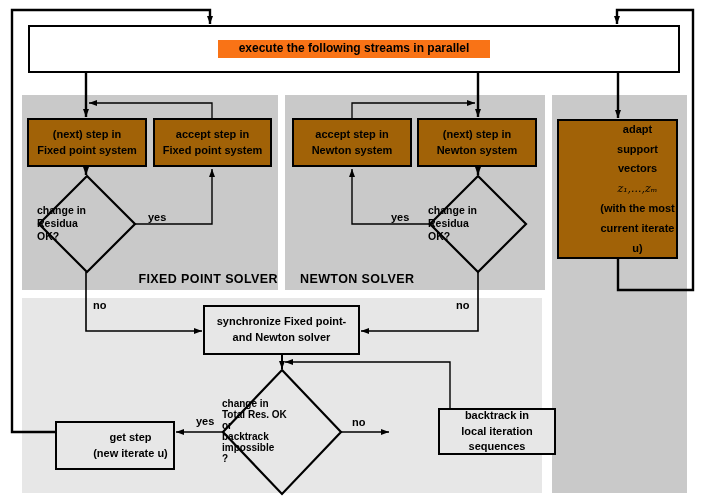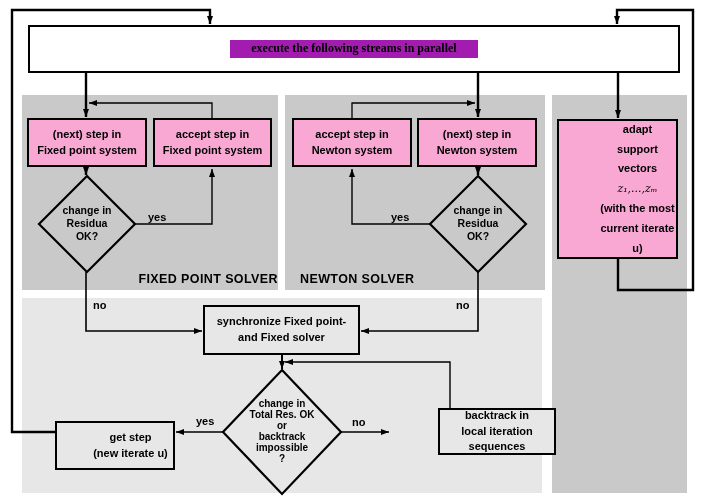--- a/index.html
+++ b/index.html
@@ -8,36 +8,36 @@
     font-family:"Liberation Sans","DejaVu Sans",sans-serif;
     font-weight:bold; color:#000;
     overflow:hidden;
   }
   .panel { position:absolute; background:#c9c9c9; }
   .panel.lower { background:#e7e7e7; }
   #wires { position:absolute; left:0; top:0; width:704px; height:504px; z-index:2; }
   .node {
     position:absolute; z-index:3; border:2px solid #000; box-sizing:border-box;
     display:flex; flex-direction:column; align-items:center; justify-content:center;
-    text-align:center; font-size:11px; line-height:1.45; background:#f9a8d4;
+    text-align:center; font-size:11px; line-height:1.45; background:#a16207;
   }
   .node.on-lower { background:#e7e7e7; }
   .node.white { background:#ffffff; }
   #top-box { left:28px; top:25px; width:652px; height:48px; font-size:12px; line-height:1.3; gap:2px; }
-  #top-box .hl { background:#a21caf; padding:1px 21px;font-family:Liberation Serif, serif; }
+  #top-box .hl { background:#f97316; padding:1px 21px; }
   #box-next-fixed   { left:27px;  top:118px; width:120px; height:49px; }
   #box-accept-fixed { left:153px; top:118px; width:119px; height:49px; }
   #box-accept-newton{ left:292px; top:118px; width:120px; height:49px; }
   #box-next-newton  { left:417px; top:118px; width:120px; height:49px; }
   #box-adapt        { left:557px; top:119px; width:121px; height:140px; line-height:1.8;padding-left:40px; }
   #box-sync         { left:203px; top:305px; width:157px; height:50px; }
   #box-get-step     { left:55px;  top:421px; width:120px; height:49px;padding-left:31px; }
   #box-backtrack    { left:390px; top:408px; width:118px; height:47px;margin-left:48px; }
   .dtext {
-    position:absolute; z-index:4; text-align:center; font-size:10.5px; line-height:1.25;
+    position:absolute; z-index:4; font-size:10.5px; line-height:1.25;
   }
   #dtext-total { font-size:10px; line-height:1.1; }
   .solver-label { position:absolute; z-index:3; font-size:12.5px; letter-spacing:.4px; }
   .edge-label { position:absolute; z-index:4; font-size:11px; }
   .math { font-family:"DejaVu Serif",serif; font-style:italic; font-weight:normal; }
 </style>
 </head>
 <body>
 
 <div id="canvas">
@@ -110,21 +110,21 @@
     <div class="math">z₁,...,zₘ</div>
     <div>(with the most</div>
     <div>current iterate u)</div>
   </div>
 
   <div class="solver-label" style="left:125px; top:272px; width:153px; text-align:right;">FIXED POINT SOLVER</div>
   <div class="solver-label" style="left:300px; top:272px; width:140px; text-align:left;">NEWTON SOLVER</div>
 
   <div class="node on-lower" id="box-sync">
     <div>synchronize Fixed point-</div>
-    <div>and Fixed solver</div>
+    <div>and Newton solver</div>
   </div>
   <div class="node on-lower" id="box-get-step">
     <div>get step</div>
     <div>(new iterate u)</div>
   </div>
   <div class="node on-lower" id="box-backtrack">
     <div>backtrack in</div>
     <div>local iteration</div>
     <div>sequences</div>
   </div>

